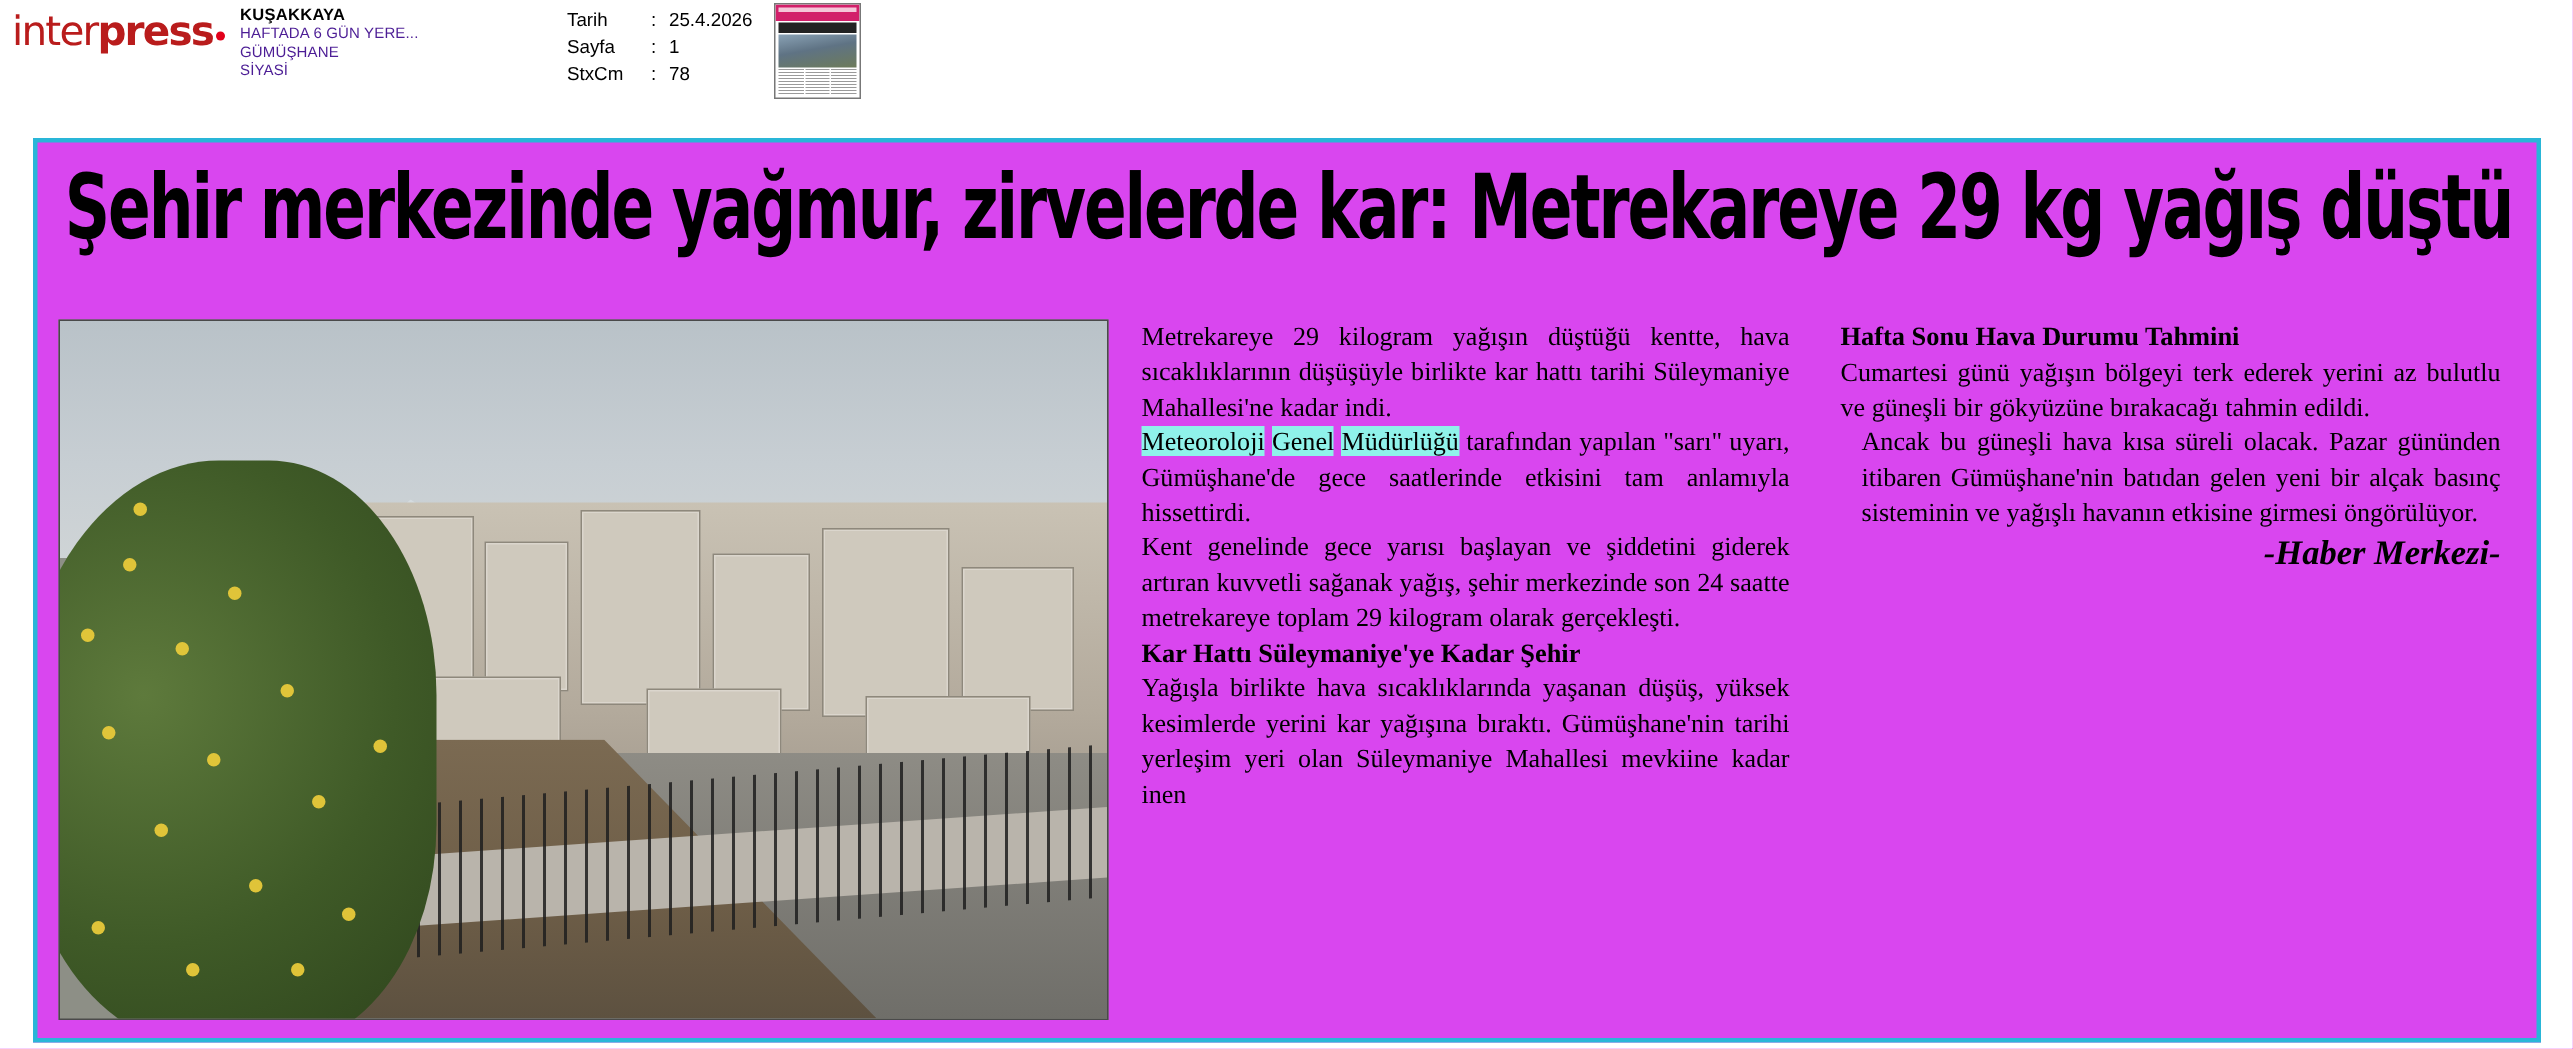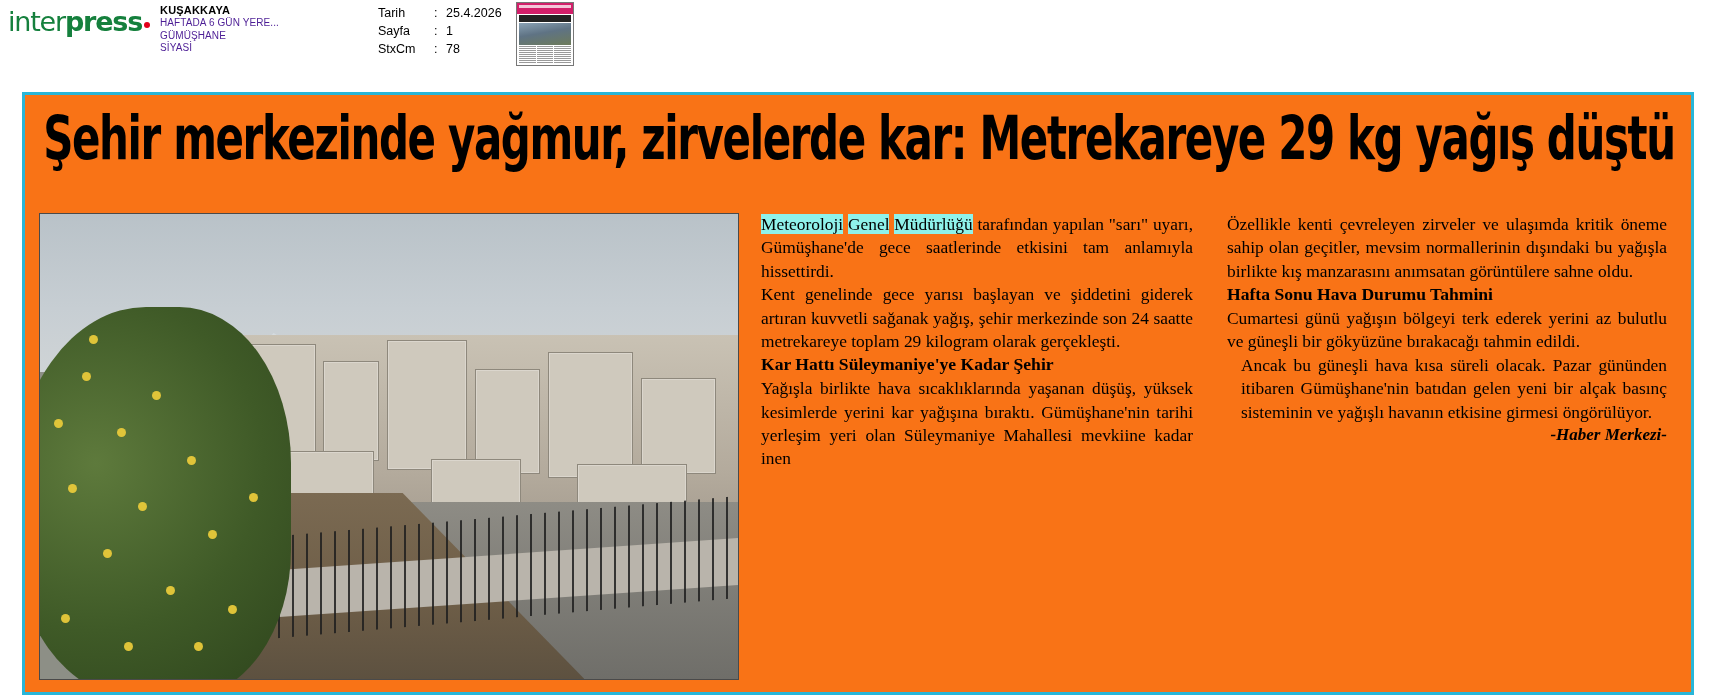--- a/index.html
+++ b/index.html
@@ -23,21 +23,21 @@
     width: 1715px;
     height: 88px;
   }
   .logo {
     position: absolute;
     left: 8px; top: 6px;
     font-family: "DejaVu Sans", sans-serif;
     font-size: 27px;
     letter-spacing: -1.2px;
     font-weight: 400;
-    color: #15803d;
+    color: #b91c1c;
   }
   .logo b { font-weight: 800; }
   .logo .dot {
     display: inline-block;
     width: 6px; height: 6px;
     background: #e2001a;
     border-radius: 50%;
     margin-left: 2px;
     vertical-align: 3px;
   }
@@ -115,21 +115,21 @@
       #ffffff 1px, #ffffff 2px);
   }
 
   
   .article {
     position: absolute;
     left: 22px; top: 92px;
     width: 1672px;
     height: 603px;
     border: 3px solid #29b6d8;
-    background: #f97316;
+    background: #d946ef;
     box-sizing: border-box;
     overflow: hidden;
   }
   .headline {
     position: absolute;
     left: 14px; top: 14px;
     width: 1640px;
     text-align: center;
     font-family: "DejaVu Sans", sans-serif;
     font-weight: 800;
@@ -230,21 +230,21 @@
   }
   .hang {
     padding-left: 14px;
     text-indent: -14px;
   }
   .sign {
     text-align: right;
     font-weight: bold;
     font-style: italic;
     margin-top: 2px;
-    font-size: 17px;
+    font-size: 23px;
   }
   mark.g { background: #55e07a; color: #000; }
   mark.c { background: #8ff2ea; color: #000; }
   mark.p { background: #ff4fd0; color: #000; }
 </style>
 </head>
 <body>
 
 <div class="topbar">
 
@@ -327,27 +327,27 @@
       <i style="left:27%;top:84%"></i>
         <i style="left:12%;top:92%"></i>
       <i style="left:2%;top:44%"></i>
         <i style="left:22%;top:92%"></i>
       <i style="left:30%;top:60%"></i>
         <i style="left:7%;top:26%"></i>
     </div>
   </div>
 
   <div class="col c2">
+    <p>Metrekareye 29 kilogram yağışın düştüğü kentte, hava sıcaklıklarının düşüşüyle birlikte kar hattı tarihi Süleymaniye Mahallesi'ne kadar indi.</p>
     <p><mark class="c">Meteoroloji</mark> <mark class="c">Genel</mark> <mark class="c">Müdürlüğü</mark><span> tarafından yapılan "sarı" uyarı, Gümüşhane'de gece saatlerinde etkisini tam anlamıyla hissettirdi.</span></p>
     <p>Kent genelinde gece yarısı başlayan ve şiddetini giderek artıran kuvvetli sağanak yağış, şehir merkezinde son 24 saatte metrekareye toplam 29 kilogram olarak gerçekleşti.</p>
     <p class="subhead">Kar Hattı Süleymaniye'ye Kadar Şehir</p>
     <p>Yağışla birlikte hava sıcaklıklarında yaşanan düşüş, yüksek kesimlerde yerini kar yağışına bıraktı. Gümüşhane'nin tarihi yerleşim yeri olan Süleymaniye Mahallesi mevkiine kadar inen</p>
   </div>
 
   <div class="col c3">
-    <p>Özellikle kenti çevreleyen zirveler ve ulaşımda kritik öneme sahip olan geçitler, mevsim normallerinin dışındaki bu yağışla birlikte kış manzarasını anımsatan görüntülere sahne oldu.</p>
     <p class="subhead">Hafta Sonu Hava Durumu Tahmini</p>
     <p>Cumartesi günü yağışın bölgeyi terk ederek yerini az bulutlu ve güneşli bir gökyüzüne bırakacağı tahmin edildi.</p>
     <p class="hang">Ancak bu güneşli  hava kısa süreli olacak. Pazar gününden itibaren Gümüşhane'nin batıdan gelen yeni bir alçak basınç sisteminin ve yağışlı havanın etkisine girmesi öngörülüyor.</p>
     <p class="sign">-Haber Merkezi-</p>
   </div>
 
 </div>
 
 </body></html>

